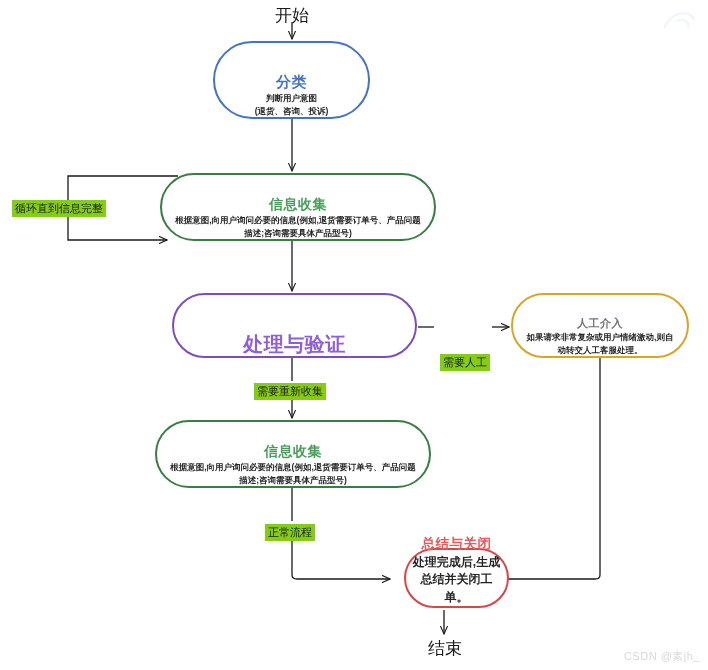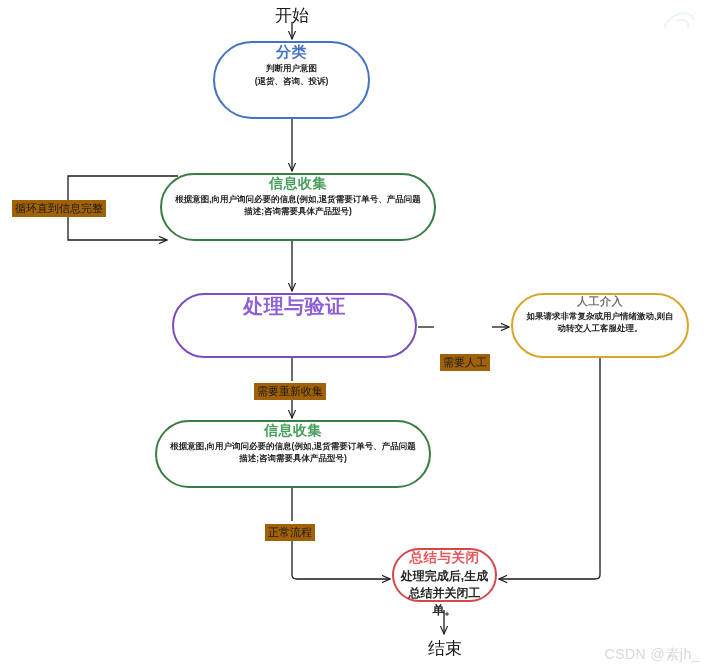--- a/index.html
+++ b/index.html
@@ -28,21 +28,21 @@
     height: 670px;
     pointer-events: none;
   }
   .node {
     position: absolute;
     box-sizing: border-box;
     background: #ffffff;
     display: flex;
     flex-direction: column;
     align-items: center;
-    justify-content: flex-start;
+    justify-content: flex-end;
     text-align: center;
     border-style: solid;
     border-width: 2px;
   }
   .node .title {
     font-weight: bold;
     letter-spacing: 0.5px;
     line-height: 1.15;
   }
   .node .desc {
@@ -58,28 +58,28 @@
     font-size: 17px;
     color: #1a1a1a;
     white-space: nowrap;
     text-align: center;
   }
   .edge-label {
     position: absolute;
     font-size: 11px;
     color: #1a1a1a;
     white-space: nowrap;
-    background: #a16207;
+    background: #84cc16;
     padding: 1px 3px;
   }
   .watermark {
     position: absolute;
     right: 8px;
     bottom: 6px;
-    font-size: 14px;
+    font-size: 11px;
     color: #d8d8d8;
     letter-spacing: 0.5px;
     white-space: nowrap;
     margin-left: 33px;
   }
   .wm-swirl {
     position: absolute;
     right: 12px;
     top: 8px;
     width: 34px;
@@ -117,21 +117,21 @@
   #node-human .title { color: #737373; font-size: 11px; }
 
   #node-collect-2 {
     left: 155px; top: 420px; width: 276px; height: 68px;
     border-radius: 34px;
     border-color: #3a7d44;
   }
   #node-collect-2 .title { color: #4a9e5c; font-size: 14px; }
 
   #node-close {
-    left: 392px; top: 548px; width: 105px; height: 54px;
+    left: 404px; top: 548px; width: 105px; height: 60px;
     border-radius: 31px;
     border-color: #d4484c;
   }
   #node-close .title { color: #e8595c; font-size: 13.5px; }
   #node-close .desc { font-size: 12px; padding: 0 5px; }
 
   #label-start { left: 267px; top: 4px; width: 50px; }
   #label-end   { left: 420px; top: 637px; width: 50px; }
 
   #label-loop        { left: 12px; top: 200px; }

